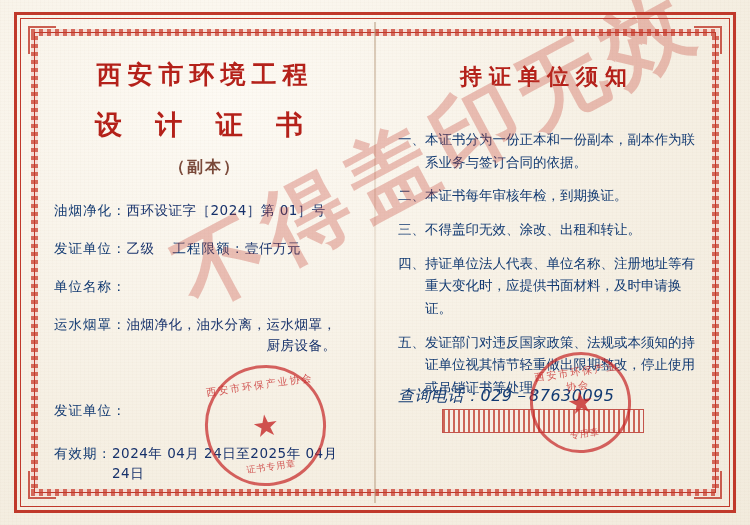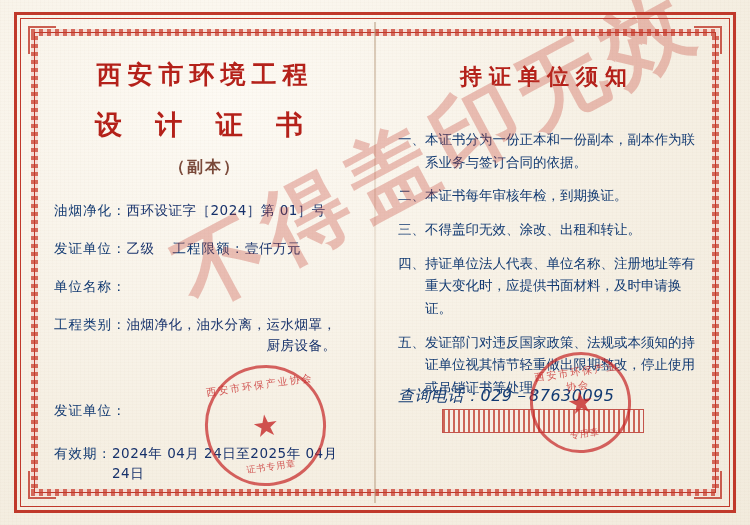--- a/index.html
+++ b/index.html
@@ -182,21 +182,21 @@
         <span class="fval hand" style="margin-right:18px;">乙级</span>
         <span class="flabel">工程限额：</span>
         <span class="fval hand">壹仟万元</span>
       </div>
 
       <div class="frow">
         <span class="flabel">单位名称：</span>
       </div>
 
       <div class="frow multi">
-        <span class="flabel">工程类别：</span>
+        <span class="flabel">运水烟罩：</span>
         <span class="fval-block">
           <span class="fval hand">油烟净化，油水分离，运水烟罩，</span>
           <span class="fval hand">厨房设备。</span>
         </span>
       </div>
 
       <div class="frow" style="margin-top:44px;text-align:center;">
         <span class="flabel">发证单位：</span>
       </div>
 

